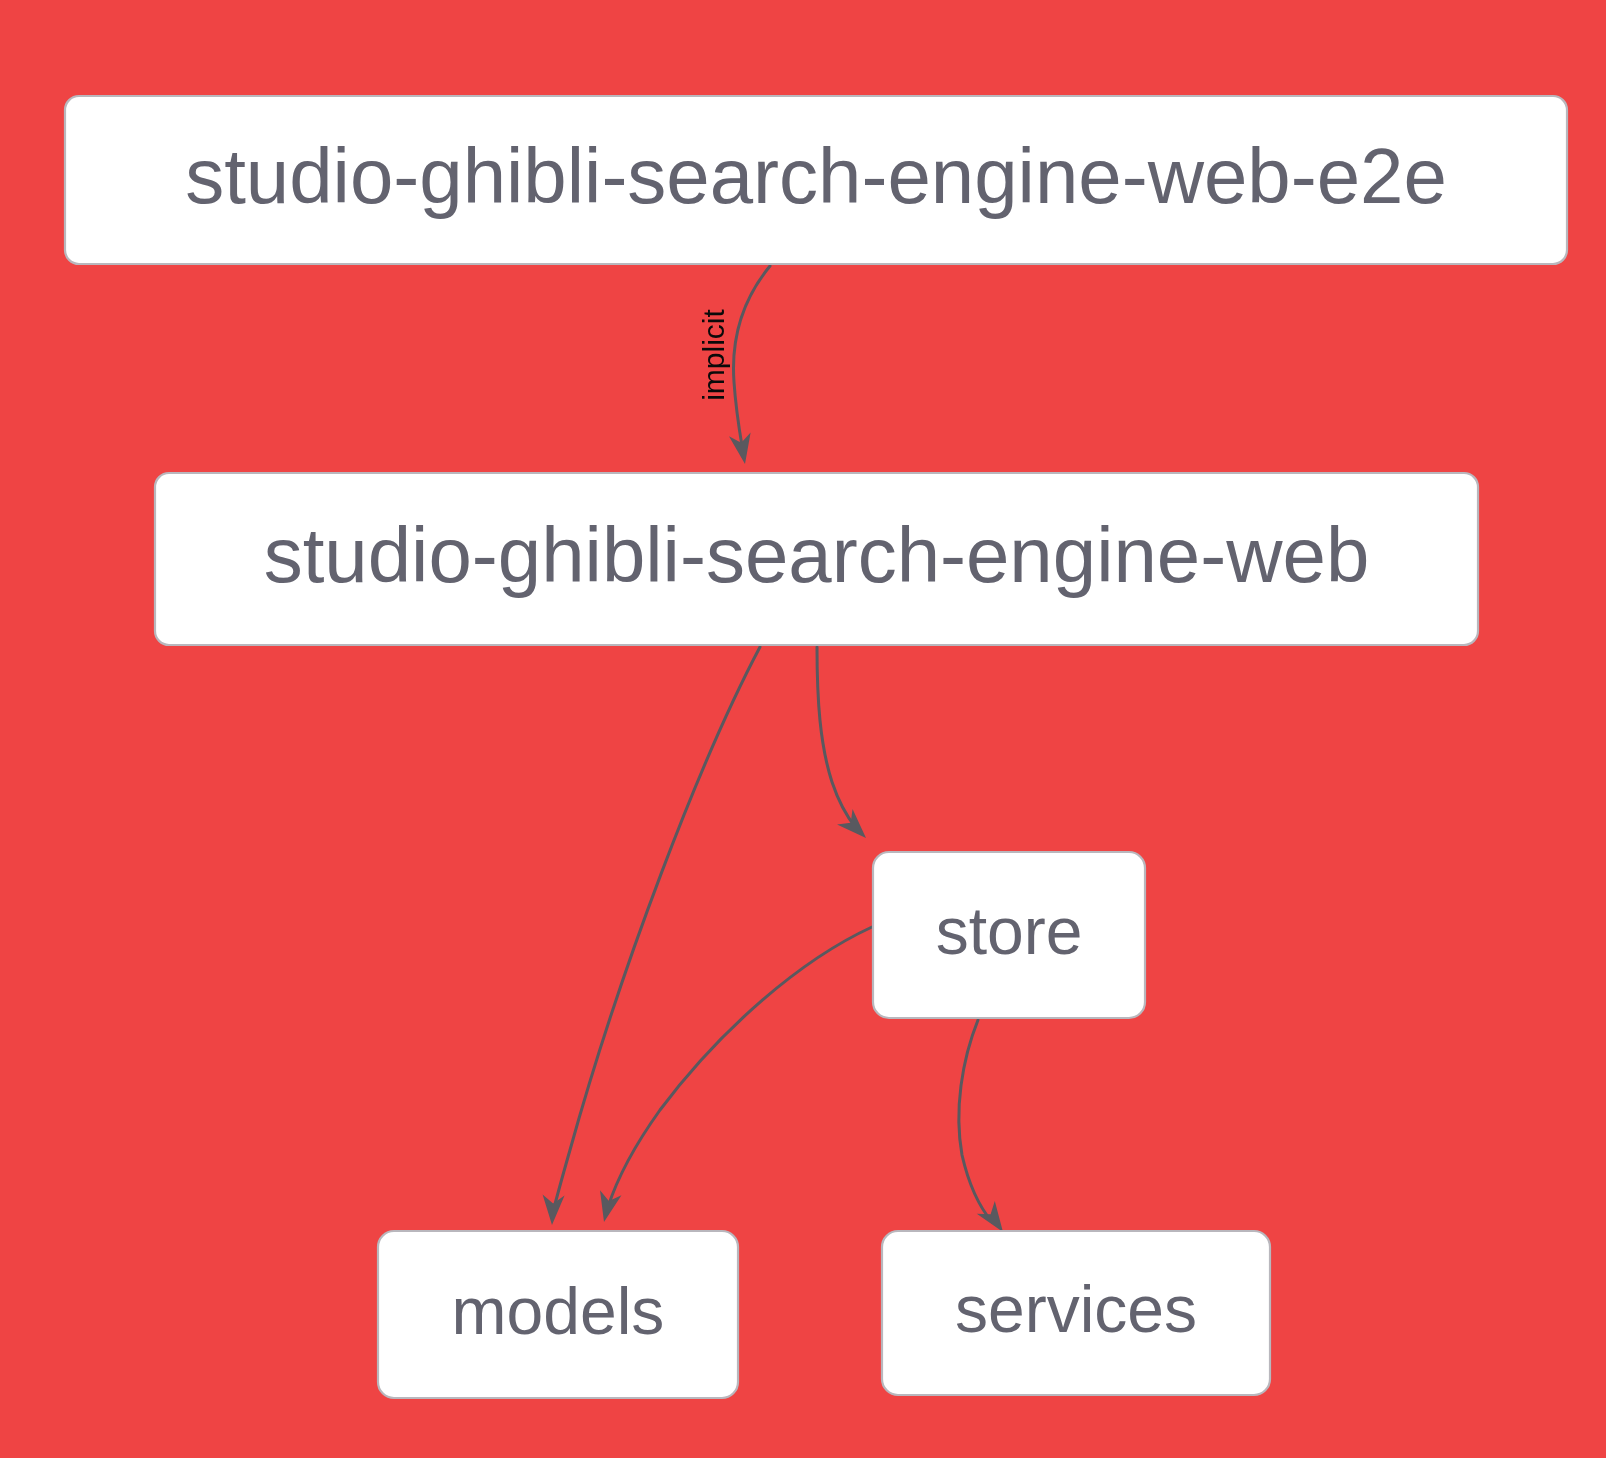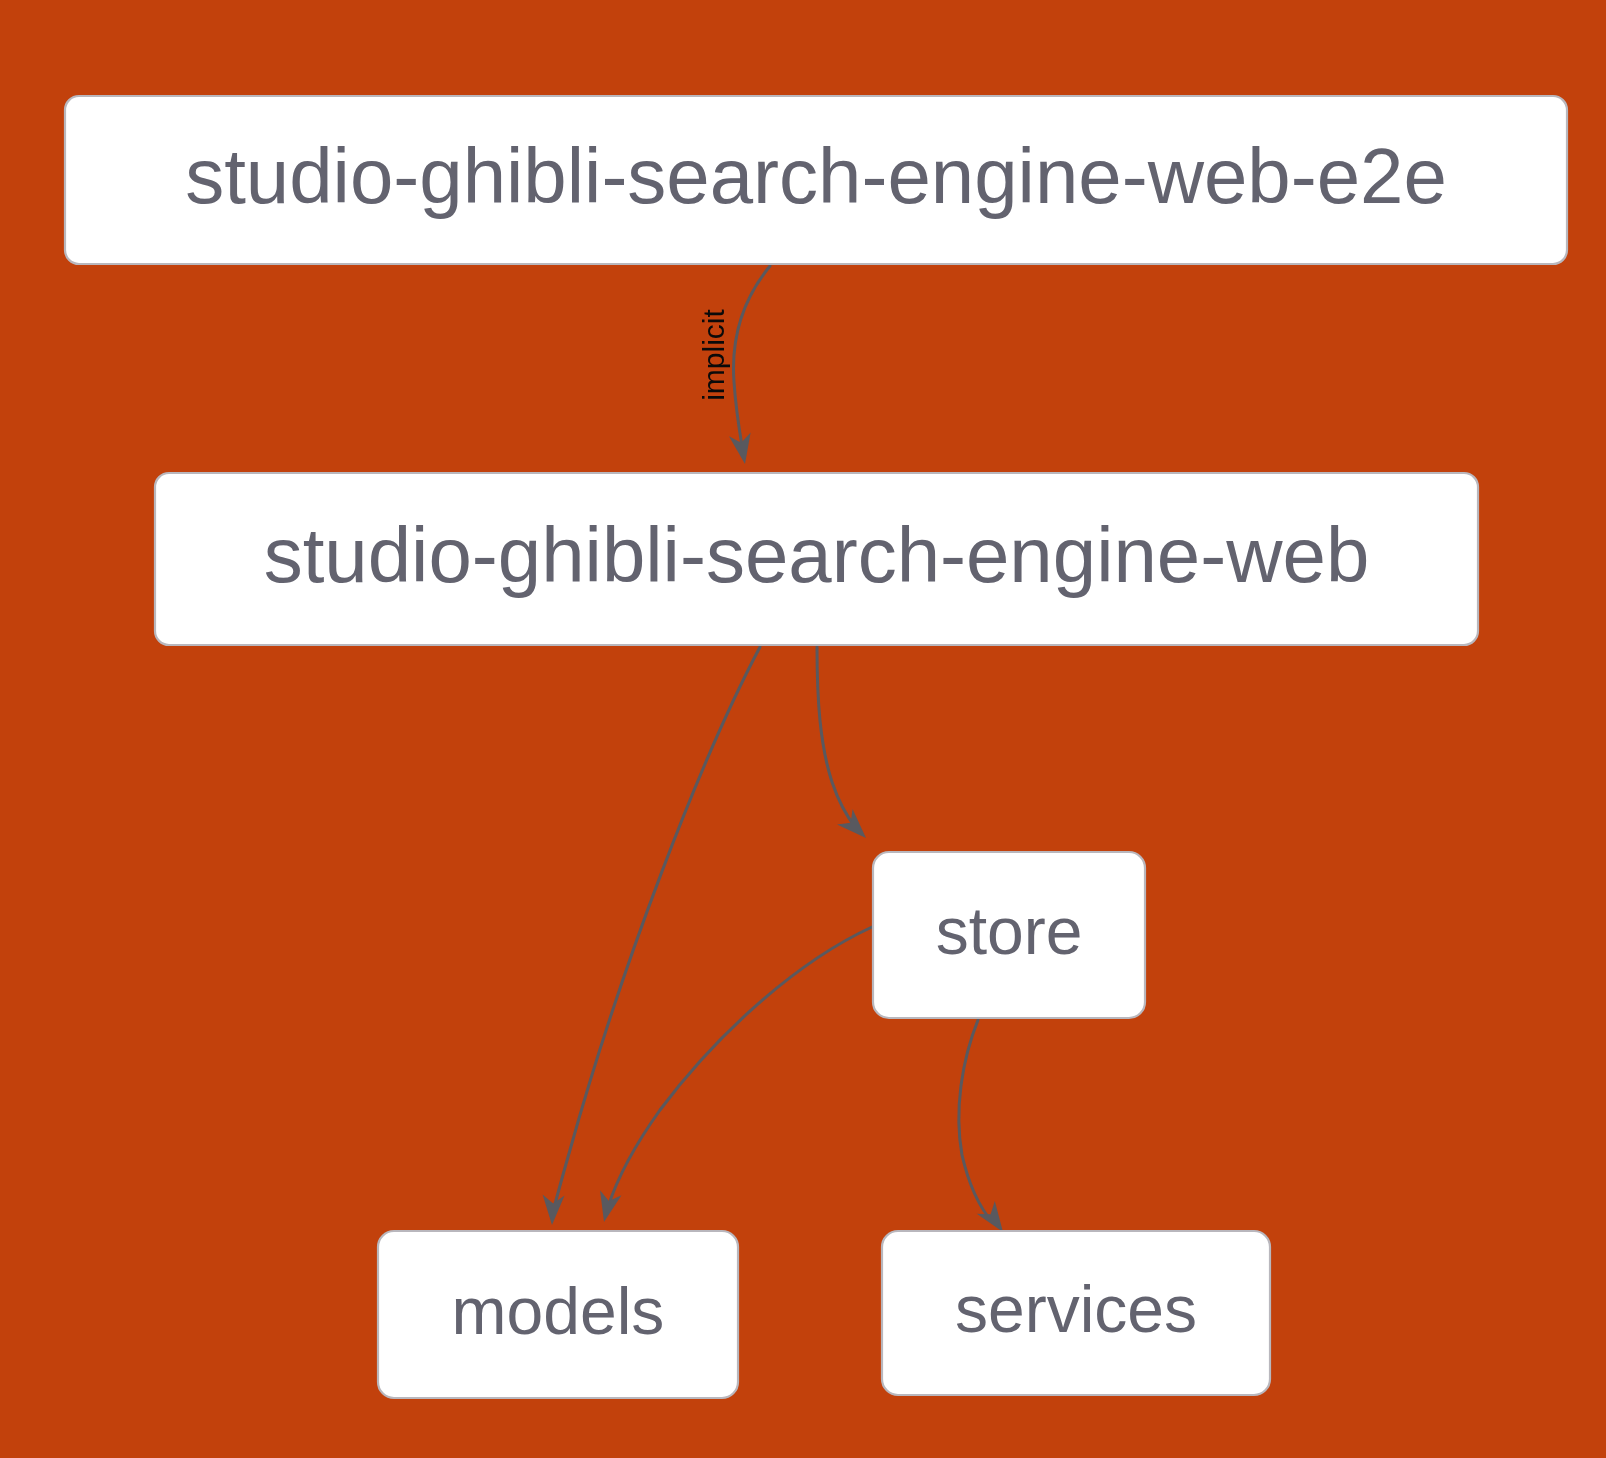--- a/index.html
+++ b/index.html
@@ -10,21 +10,21 @@
   body {
     width: 1606px;
     height: 1458px;
     overflow: hidden;
     font-family: "Liberation Sans", sans-serif;
   }
   #graph-root {
     position: relative;
     width: 1606px;
     height: 1458px;
-    background: #c2410c;
+    background: #ef4444;
   }
   svg.graph-canvas {
     position: absolute;
     inset: 0;
     width: 1606px;
     height: 1458px;
     display: block;
   }
   .node-rect {
     fill: #ffffff;

